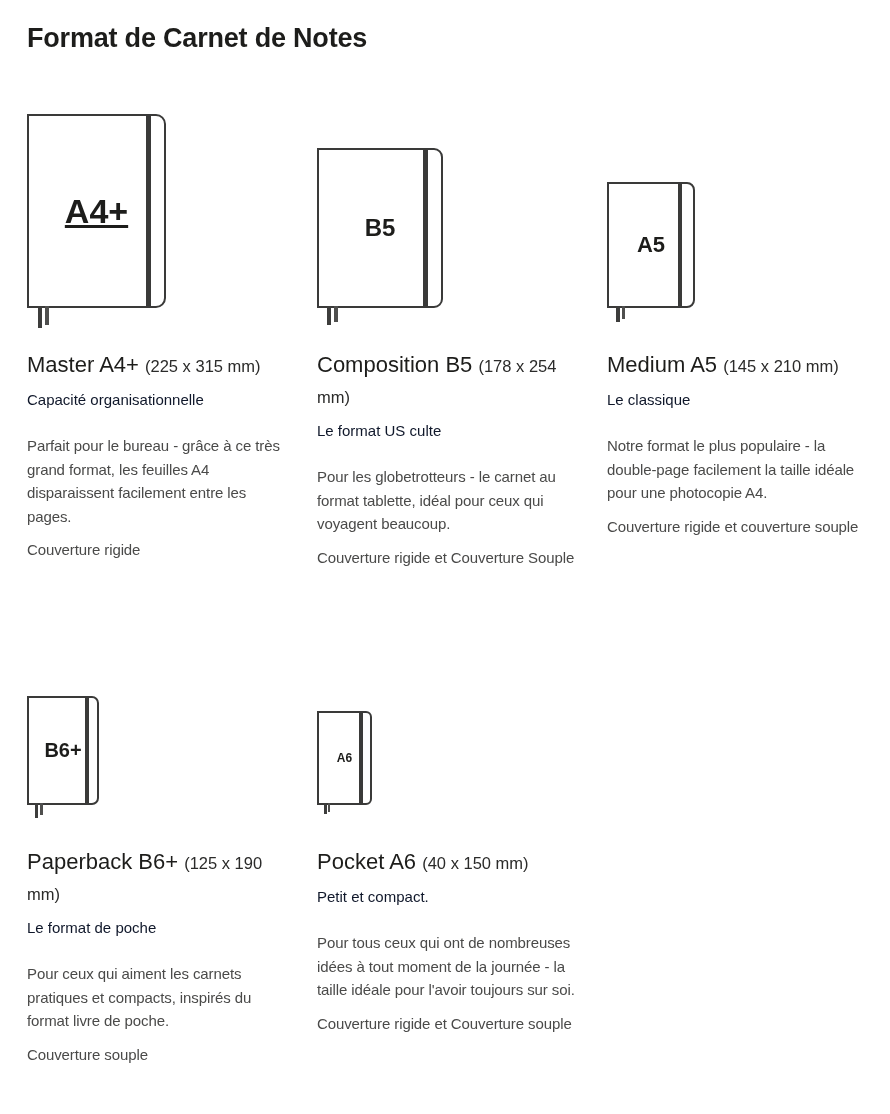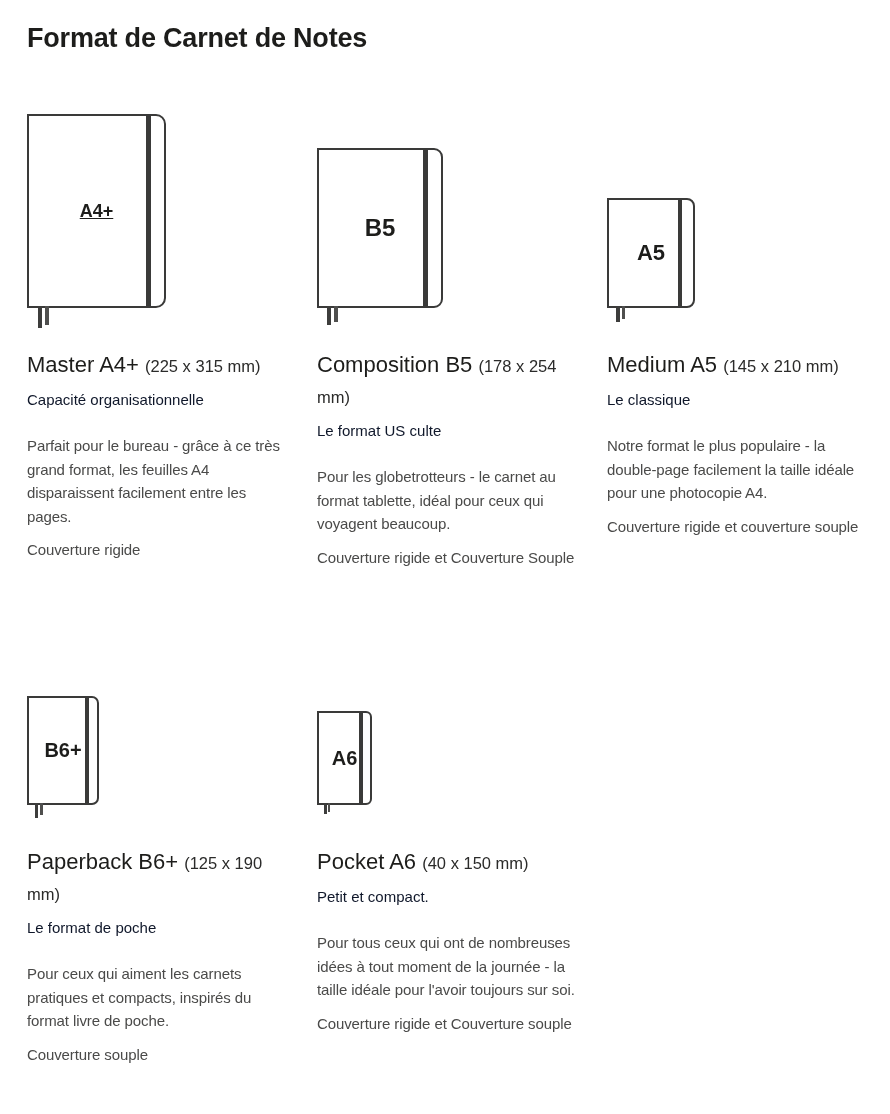--- a/index.html
+++ b/index.html
@@ -56,45 +56,45 @@
   }
   .nb-ribbon {
     position: absolute;
     top: 100%;
   }
   .rib1 { background: #3d3d3c; }
   .rib2 { background: #4f4f4e; }
 
   .nb-a4plus { width: 139px; height: 194px; border-radius: 0 10px 10px 0; }
   .nb-a4plus .nb-band { right: 13px; width: 5px; }
-  .nb-a4plus .nb-label { font-size: 18px; text-decoration: underline; }
+  .nb-a4plus .nb-label { font-size: 34px; text-decoration: underline; }
   .nb-a4plus .rib1 { left: 9px;  width: 4px; height: 22px; }
   .nb-a4plus .rib2 { left: 16px; width: 4px; height: 19px; }
 
   .nb-b5 { width: 126px; height: 160px; border-radius: 0 9px 9px 0; }
   .nb-b5 .nb-band { right: 13px; width: 5px; }
   .nb-b5 .nb-label { font-size: 24px; }
   .nb-b5 .rib1 { left: 8px;  width: 4px; height: 19px; }
   .nb-b5 .rib2 { left: 15px; width: 4px; height: 16px; }
 
-  .nb-a5 { width: 88px; height: 110px; border-radius: 0 8px 8px 0; }
+  .nb-a5 { width: 88px; height: 126px; border-radius: 0 8px 8px 0; }
   .nb-a5 .nb-band { right: 11px; width: 4px; }
   .nb-a5 .nb-label { font-size: 22px; }
   .nb-a5 .rib1 { left: 7px;  width: 4px; height: 16px; }
   .nb-a5 .rib2 { left: 13px; width: 3px; height: 13px; }
 
   .nb-b6plus { width: 72px; height: 109px; border-radius: 0 7px 7px 0; margin-top: 48px; }
   .nb-b6plus .nb-band { right: 8px; width: 4px; }
   .nb-b6plus .nb-label { font-size: 20px; }
   .nb-b6plus .rib1 { left: 6px;  width: 3px; height: 15px; }
   .nb-b6plus .rib2 { left: 11px; width: 3px; height: 12px; }
 
   .nb-a6 { width: 55px; height: 94px; border-radius: 0 6px 6px 0; }
   .nb-a6 .nb-band { right: 7px; width: 4px; }
-  .nb-a6 .nb-label { font-size: 20px; }
+  .nb-a6 .nb-label { font-size: 12px; }
   .nb-a6 .rib1 { left: 5px; width: 3px; height: 11px; }
   .nb-a6 .rib2 { left: 9px; width: 2px; height: 9px; }
 
   h2.card-title {
     margin: 0;
     font-size: 22px;
     line-height: 30px;
     font-weight: 400;
     color: #1d1d1b;
   }

